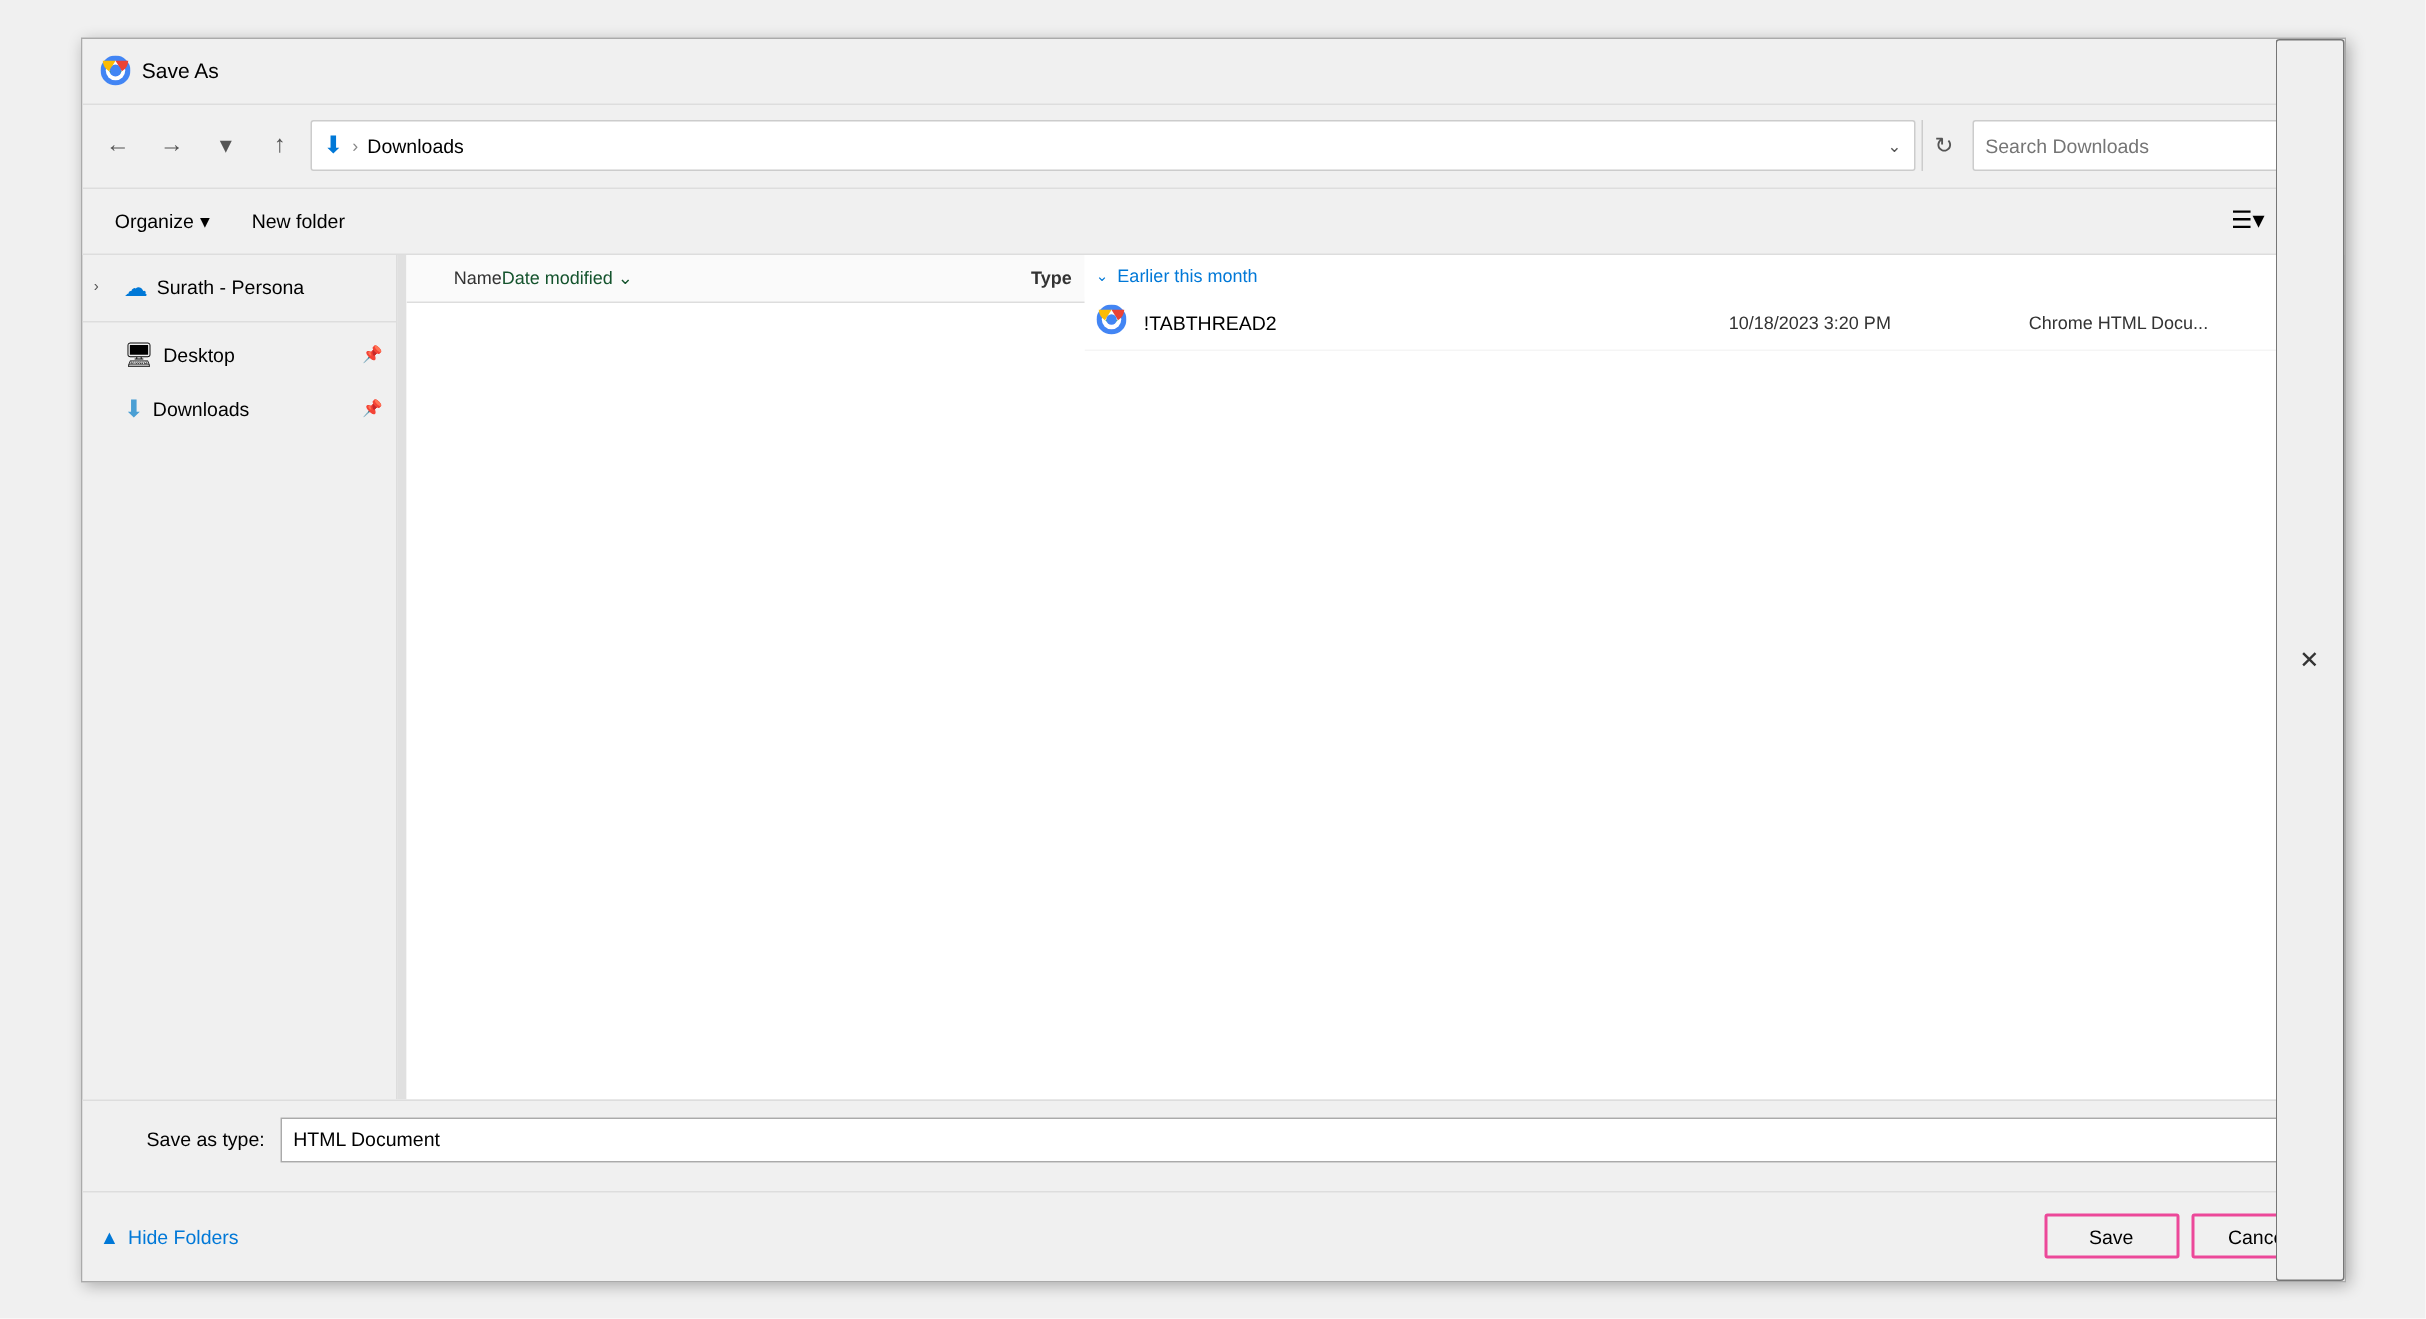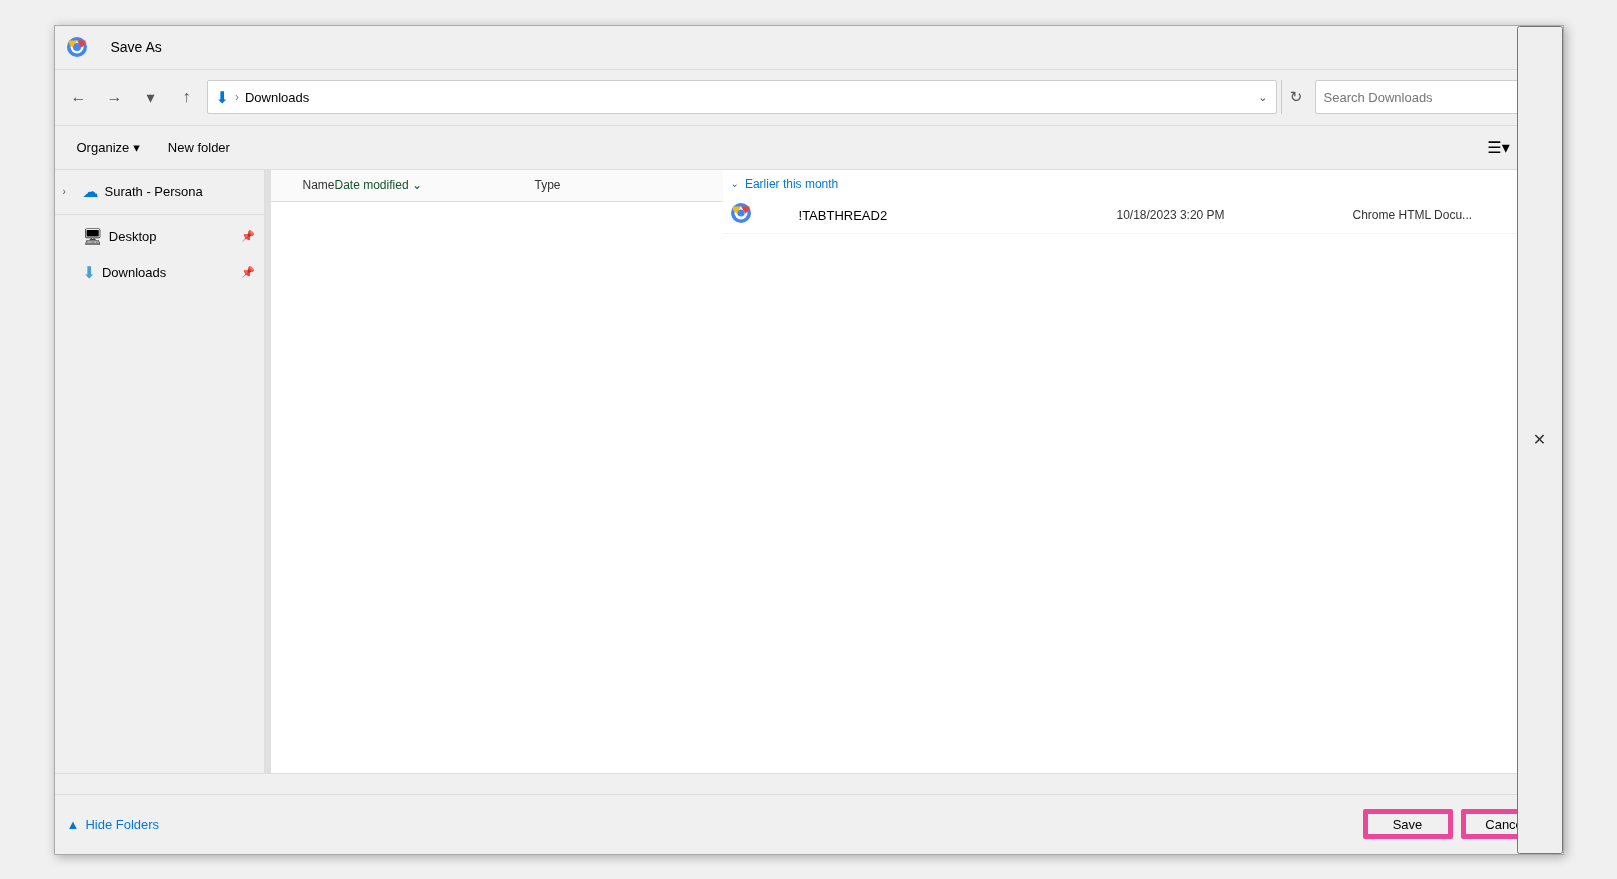--- a/index.html
+++ b/index.html
@@ -26,21 +26,20 @@
     }
     
     .title-bar {
       background: #f0f0f0;
       height: 44px;
       display: flex;
       align-items: center;
       padding: 0 12px;
       border-bottom: 1px solid #ddd;
       flex-shrink: 0;
-      gap: 16px;
     }
     .title-bar-icon {
       width: 20px;
       height: 20px;
       margin-right: 8px;
       flex-shrink: 0;
     }
     .title-bar-text {
       font-size: 14px;
       font-weight: 400;
@@ -241,21 +240,21 @@
       display: flex;
       align-items: center;
       height: 32px;
       border-bottom: 1px solid #ddd;
       background: #fafafa;
       padding: 0 8px;
       flex-shrink: 0;
     }
     .col-name { flex: 1; font-size: 12px; color: #333; font-weight: 400; padding-left: 24px; }
     .col-date { width: 200px; font-size: 12px; color: #14532d; font-weight: 400; }
-    .col-type { width: 180px; font-size: 12px; color: #333; font-weight: 400; }
+    .col-type { width: 180px; font-size: 12px; color: #333; font-weight: 700; text-align: right; }
 
     .file-list {
       flex: 1;
       overflow-y: auto;
       overflow-x: hidden;
     }
     .group-header {
       display: flex;
       align-items: center;
       height: 28px;
@@ -266,21 +265,20 @@
     .group-header-arrow { font-size: 10px; color: #0078d7; }
     .group-header-label { font-size: 12px; color: #0078d7; }
 
     .file-row {
       display: flex;
       align-items: center;
       height: 36px;
       padding: 0 8px;
       cursor: pointer;
       border-bottom: 1px solid #f5f5f5;
-      gap: 36px;
     }
     .file-row .file-icon { width: 24px; height: 24px; margin-right: 8px; flex-shrink: 0; }
     .file-row .file-name { flex: 1; font-size: 13px; }
     .file-row .file-date { width: 200px; font-size: 12px; color: #333; }
     .file-row .file-type { width: 180px; font-size: 12px; color: #333; }
 
     
     .h-scrollbar-container {
       height: 14px;
       background: #f0f0f0;
@@ -355,21 +353,21 @@
       cursor: pointer;
       font-size: 13px;
       color: #0078d7;
       background: none;
       border: none;
     }
     .footer-spacer { flex: 1; }
     .footer-action-btn {
       width: 90px;
       height: 30px;
-      border: 5px solid #ec4899;
+      border: 2px solid #ec4899;
       background: #f0f0f0;
       font-size: 13px;
       cursor: pointer;
       border-radius: 2px;
       margin-left: 8px;
     }
     .footer-action-btn.primary { background: #f0f0f0; }
 
     
     .right-scrollbar {
@@ -521,20 +519,27 @@
 
     </div>
 
     <div class="right-scrollbar">
       <div class="scrollbar-thumb-v"></div>
     </div>
 
   </div>
 
   <div class="bottom-area">
+    <div class="form-row">
+      <span class="form-label">Save as type:</span>
+      <div class="form-input">
+        <span class="form-input-text">HTML Document</span>
+        <span class="form-input-arrow">⌄</span>
+      </div>
+    </div>
   </div>
 
   <div class="footer">
     <button class="hide-folders-btn">
       <span>▲</span>
       <span>Hide Folders</span>
     </button>
     <div class="footer-spacer"></div>
     <button class="footer-action-btn primary">Save</button>
     <button class="footer-action-btn">Cancel</button>

